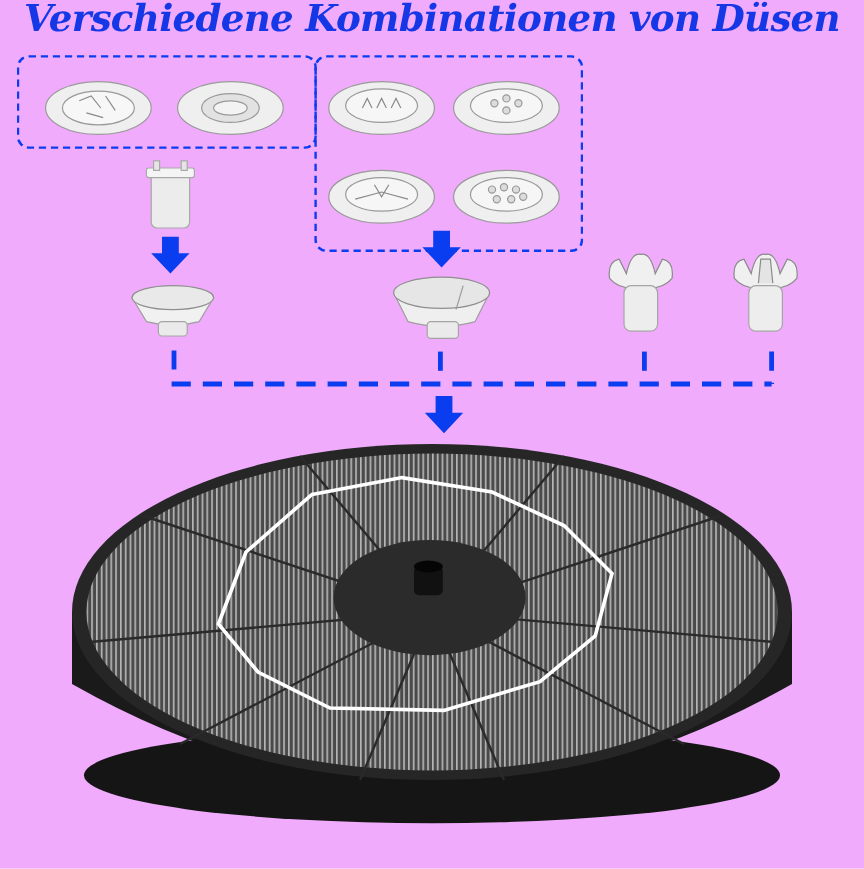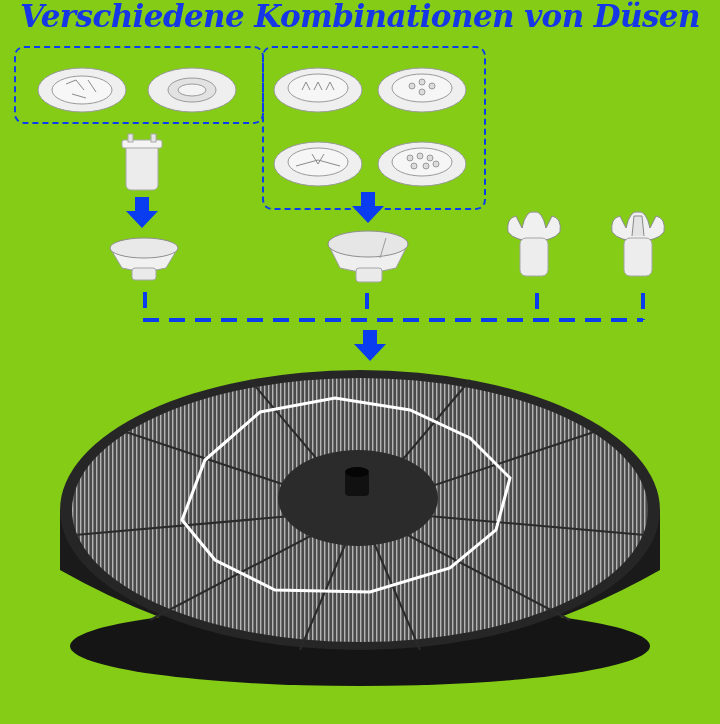--- a/index.html
+++ b/index.html
@@ -1,16 +1,16 @@
 <!DOCTYPE html>
 <html><head>
   <meta charset="utf-8">
   <style>
     html,body{margin:0;padding:0;background:#ffffff;}
-    #stage{position:relative;width:720px;height:724px;overflow:hidden;background:#84cc16;font-family:"DejaVu Serif","Liberation Serif",serif;}
+    #stage{position:relative;width:720px;height:724px;overflow:hidden;background:#f0abfc;font-family:"DejaVu Serif","Liberation Serif",serif;}
     .title{position:absolute;left:0;top:-2px;width:720px;text-align:center;font-family:"DejaVu Serif","Liberation Serif",serif;font-style:italic;font-weight:bold;font-size:31px;letter-spacing:-0.6px;white-space:nowrap;}
     .abs{position:absolute;}
     svg{display:block;}
   </style>
 </head>
 <body>
 
 <div id="stage">
 
   <div class="title" style="color:#1637e6;">Verschiedene Kombinationen von Düsen</div>

